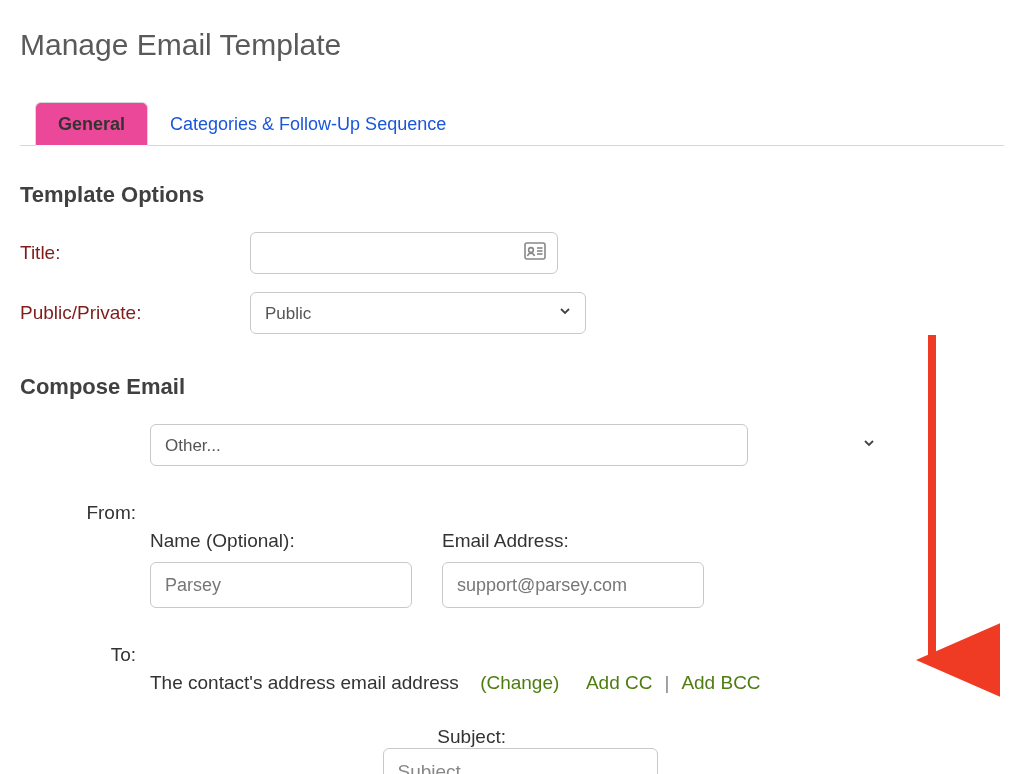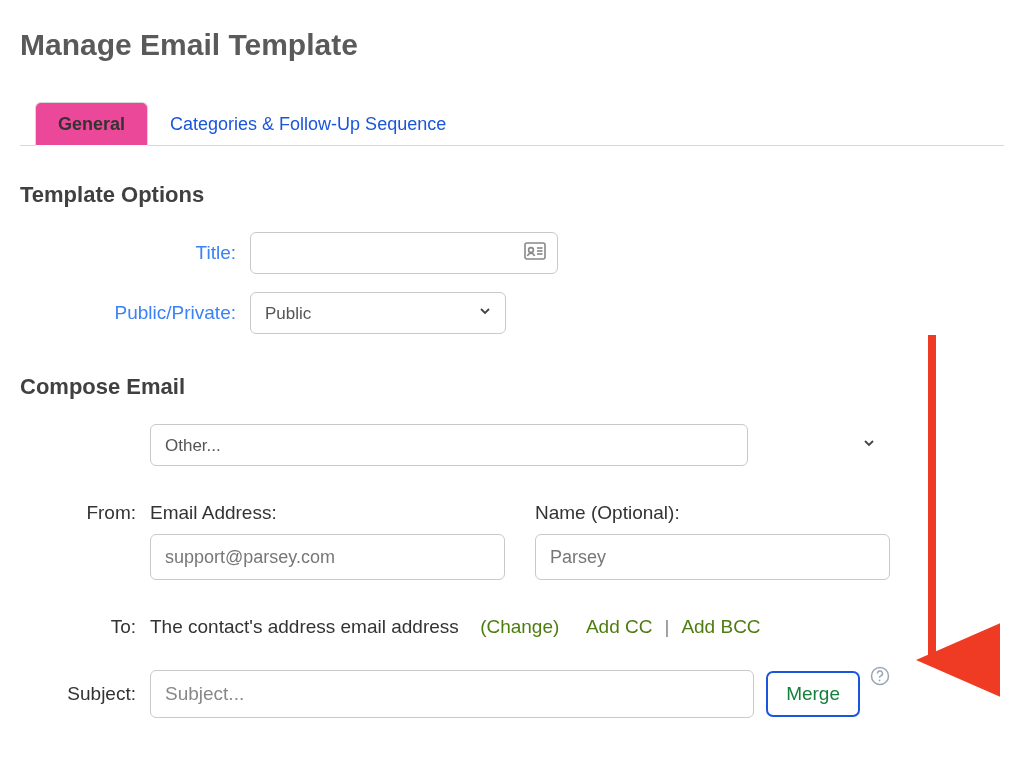--- a/index.html
+++ b/index.html
@@ -11,21 +11,21 @@
     color: #333;
   }
   .page {
     width: 1024px;
     height: 774px;
     padding: 20px 20px 0 20px;
     position: relative;
   }
   h1.page-title {
     font-size: 30px;
-    font-weight: 700;
+    font-weight: 400;
     color: #5a5a5a;
     margin: 8px 0 40px 0;
   }
   .tabs {
     display: flex;
     align-items: flex-end;
     border-bottom: 1px solid #d7d7d7;
     margin-bottom: 36px;
     padding-left: 15px;
   }
@@ -53,24 +53,24 @@
     color: #404040;
     margin: 0 0 24px 0;
   }
   .form-row {
     display: flex;
     align-items: center;
     margin-bottom: 18px;
   }
   .label-col {
     width: 230px;
-    text-align: right;
+    text-align: left;
     padding-right: 14px;
     font-size: 19px;
-    color: #3b82f6;
+    color: #7f1d1d;
   }
   .field-col {
     flex: none;
   }
   .text-input, .select-input {
     height: 42px;
     border: 1px solid #c9c9c9;
     border-radius: 6px;
     background: #fff;
     font-size: 17px;
@@ -89,21 +89,21 @@
     right: 12px;
     top: 50%;
     transform: translateY(-50%);
     color: #888;
   }
   .select-wrap {
     position: relative;
     display: inline-block;
   }
   .select-wrap .select-input {
-    width: 256px;
+    width: 336px;
     appearance: none;
     -webkit-appearance: none;
     padding-right: 40px;
     cursor: pointer;
   }
   .select-wrap.wide { display:block; }
   .select-wrap.wide .select-input { width: 598px; }
   .chevron {
     position: absolute;
     right: 14px;
@@ -132,20 +132,21 @@
     color: #333;
     margin-bottom: 10px;
   }
   .from-col .text-input { width: 100%; height:46px; font-size:18px; }
   .from-col .text-input.filled { color:#777; }
 
   .from-row, .to-row, .subject-row {
     display: flex;
     align-items: flex-start;
     margin-top: 30px;
+    flex-direction: column;
   }
   .side-label {
     width: 130px;
     text-align: right;
     padding-right: 14px;
     font-size: 19px;
     color: #333;
     padding-top: 6px;
     margin-left: -130px;
     flex: none;
@@ -267,26 +268,26 @@
               <path d="M3 5l4 4 4-4"></path>
             </svg>
         </span>
       </div>
 
       <div class="from-row">
         <div class="side-label">From:</div>
         <div style="flex:1;">
           <div class="from-grid">
             <div class="from-col">
+              <label>Name (Optional):</label>
+              <input type="text" class="text-input filled" value="Parsey" style="">
+            </div>
+            <div class="from-col">
               <label>Email Address:</label>
               <input type="text" class="text-input filled" value="support@parsey.com" style="">
-            </div>
-            <div class="from-col">
-              <label>Name (Optional):</label>
-              <input type="text" class="text-input filled" value="Parsey" style="">
             </div>
           </div>
         </div>
       </div>
 
       <div class="to-row">
         <div class="side-label">To:</div>
         <div class="to-text">
           <span>The contact's address email address</span>
           <span>&nbsp;</span>

